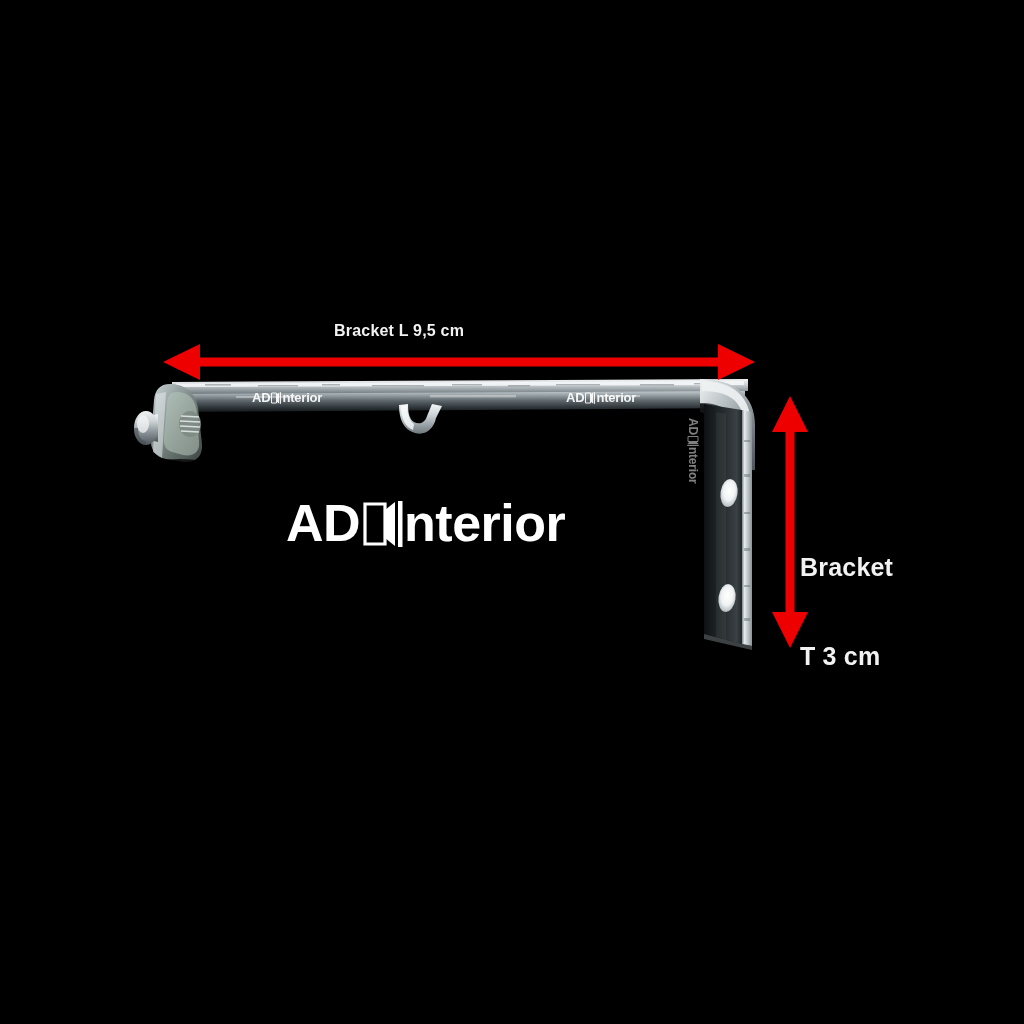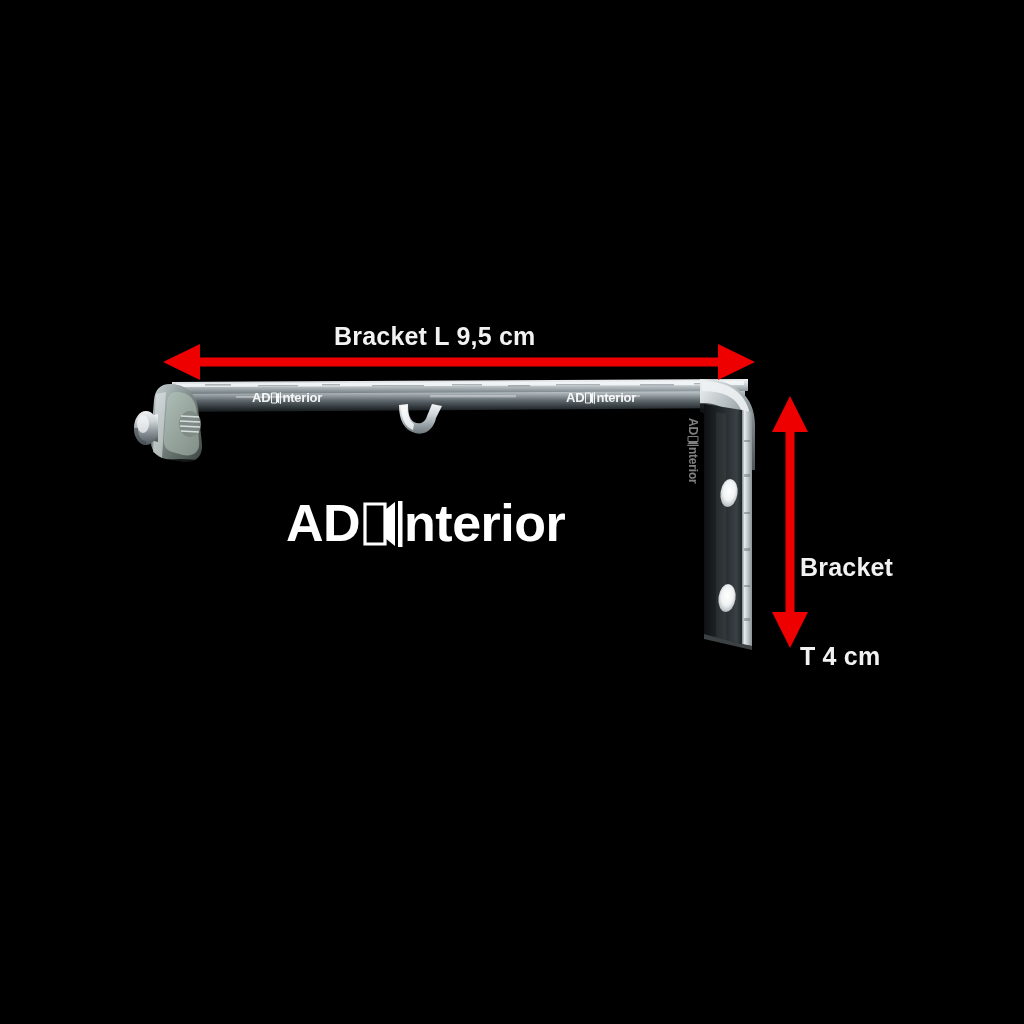--- a/index.html
+++ b/index.html
@@ -34,21 +34,21 @@
     font-family: "Liberation Sans", sans-serif;
     font-weight: bold;
     letter-spacing: 0.2px;
     text-shadow: 0 0 5px rgba(0,0,0,0.95), 0 0 2px rgba(0,0,0,0.9);
     white-space: pre;
     line-height: 1.18;
   }
   #length-label {
     left: 334px;
     top: 322px;
-    font-size: 25px;
+    font-size: 16px;
   }
   #thickness-label {
     left: 800px;
     top: 494px;
     font-size: 25px;
   }
 
   
   #arrows {
     position: absolute;
@@ -274,21 +274,21 @@
       <rect x="785.5" y="412" width="9" height="218" fill="#ee0000"></rect>
       <polygon points="790,396 772,432 808,432" fill="#ee0000"></polygon>
       <polygon points="790,648 772,612 808,612" fill="#ee0000"></polygon>
     </g>
   </svg>
 
   <div class="dim-label" id="length-label">Bracket L 9,5 cm</div>
 
   <div class="dim-label" id="thickness-label">
     <div>Bracket</div>
-    <div>T 4 cm</div>
+    <div>T 3 cm</div>
   </div>
 
   <div id="brand-logo">
     <span class="brand-text">AD</span>
     <span class="brand-glyph">
       <svg viewBox="0 0 40 48" xmlns="http://www.w3.org/2000/svg" aria-hidden="true">
 
         <path d="M2 4 H22 V44 H2 Z" fill="none" stroke="#ffffff" stroke-width="3.2"></path>
 
         <path d="M22 10 L32 2 L32 46 L22 38 Z" fill="#ffffff"></path>

